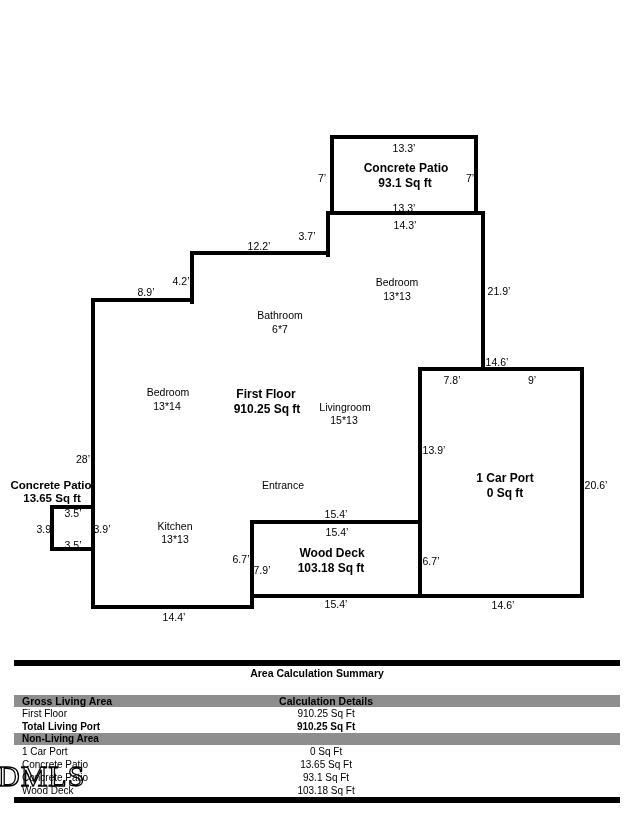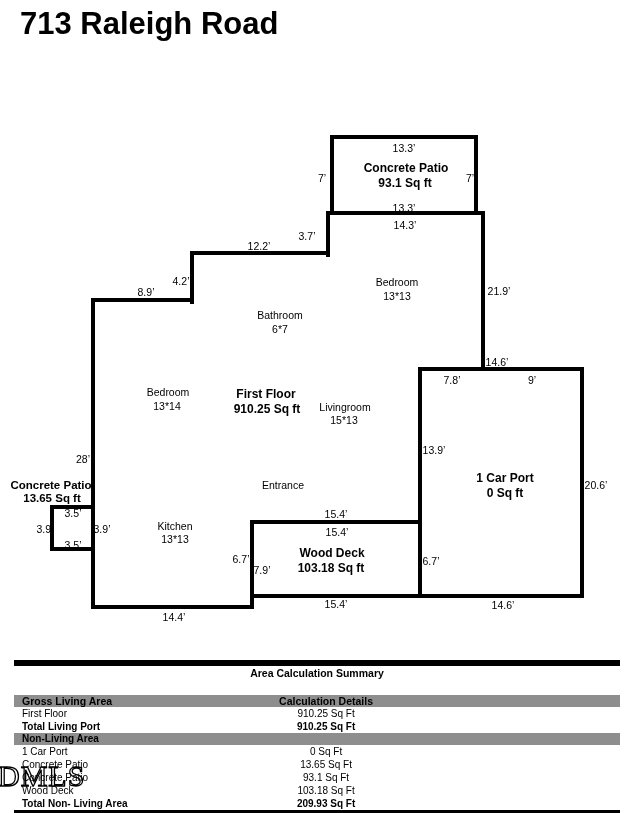--- a/index.html
+++ b/index.html
@@ -39,21 +39,20 @@
     position:absolute; left:-2px; top:761px; z-index:5;
     font-family:"Liberation Serif", serif; font-size:30px; line-height:30px;
     color:transparent; -webkit-text-stroke:1.3px #000; letter-spacing:1px; white-space:nowrap;
   }
 </style>
 </head>
 <body>
 
 <div class="page">
 
-  <div class="h-title">713 Raleigh Road</div>
 
   <div class="plan">
 
     <div class="rect" style="left:330px; top:135px; width:148px; height:80px;"></div>
     <div class="rect" style="left:418px; top:367px; width:166px; height:231px;"></div>
     <div class="rect" style="left:250px; top:520px; width:172px; height:78px;"></div>
     <div class="rect" style="left:50px; top:505px; width:45px; height:46px;"></div>
 
     <div class="wall" style="left:326px; top:211px; width:159px; height:4px;"></div>
     <div class="wall" style="left:481px; top:211px; width:4px; height:158px;"></div>
@@ -147,23 +146,19 @@
           <div class="c2">13.65 Sq Ft</div>
         </div>
         <div class="trow normal">
           <div class="c1">Concrete Patio</div>
           <div class="c2">93.1 Sq Ft</div>
         </div>
         <div class="trow normal">
           <div class="c1">Wood Deck</div>
           <div class="c2">103.18 Sq Ft</div>
         </div>
-        <div class="trow bold">
-          <div class="c1">Total Non- Living Area</div>
-          <div class="c2">209.93 Sq Ft</div>
-        </div>
       </div>
     <div class="bar"></div>
   </div>
 
   <div class="watermark">DMLS</div>
 
 </div>
 
 </body></html>

